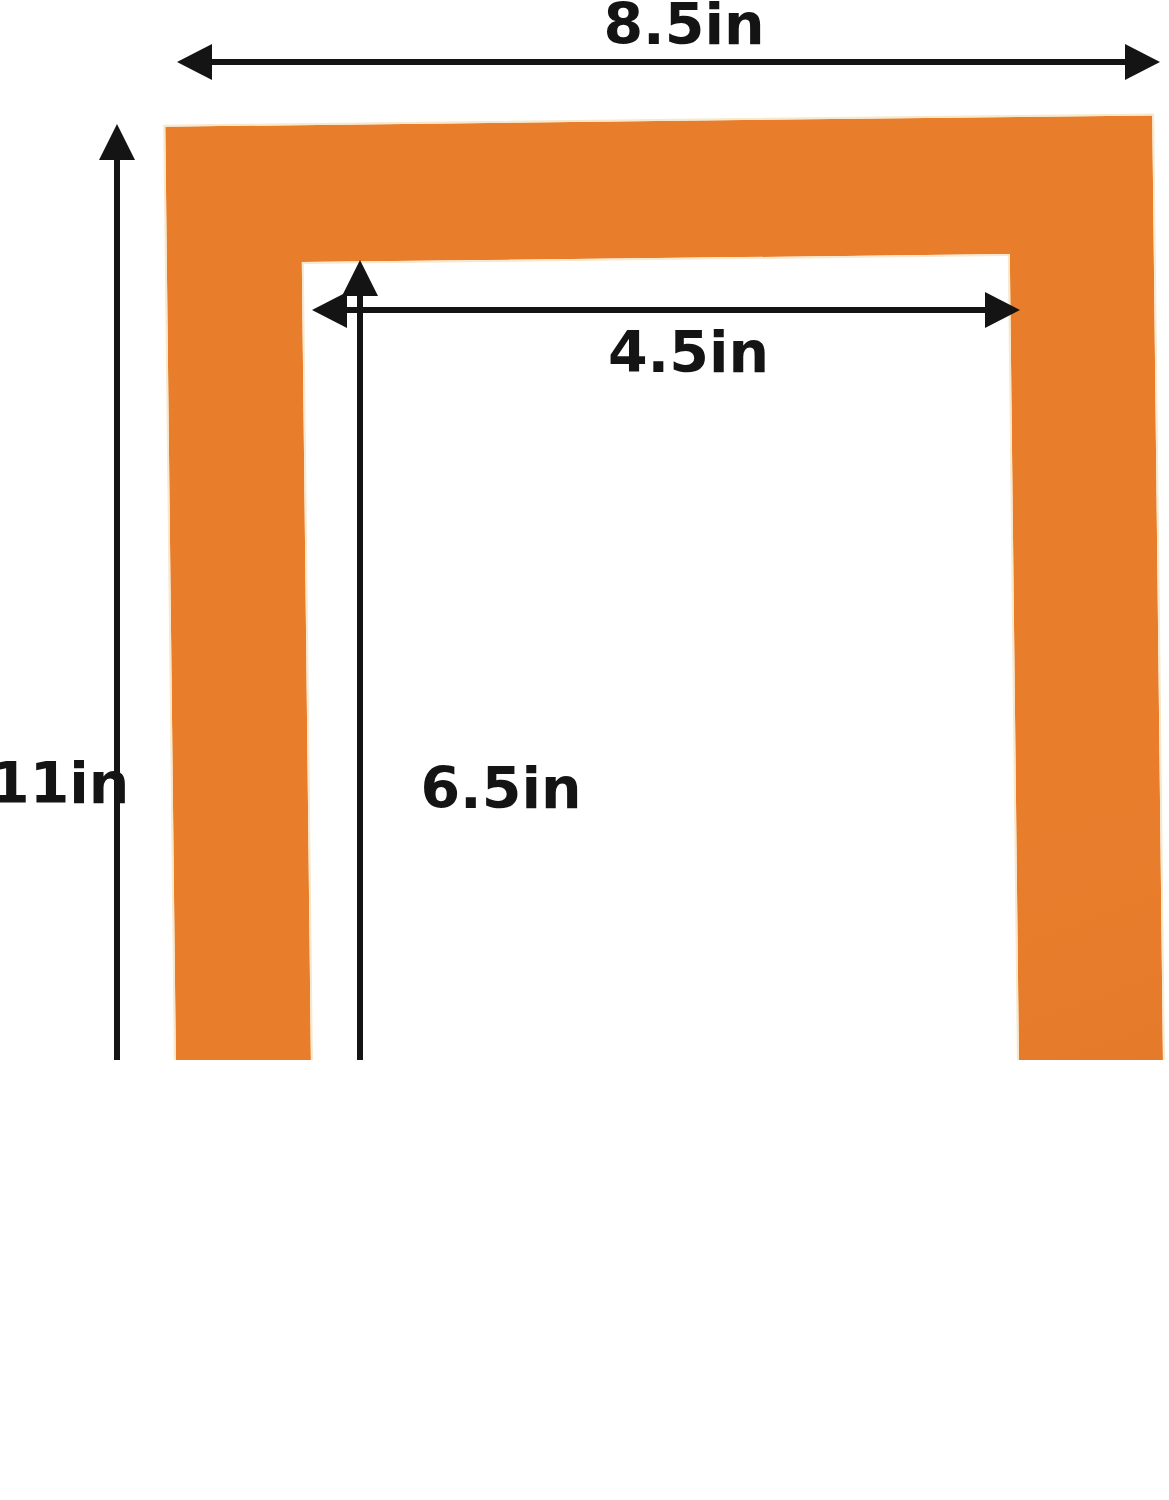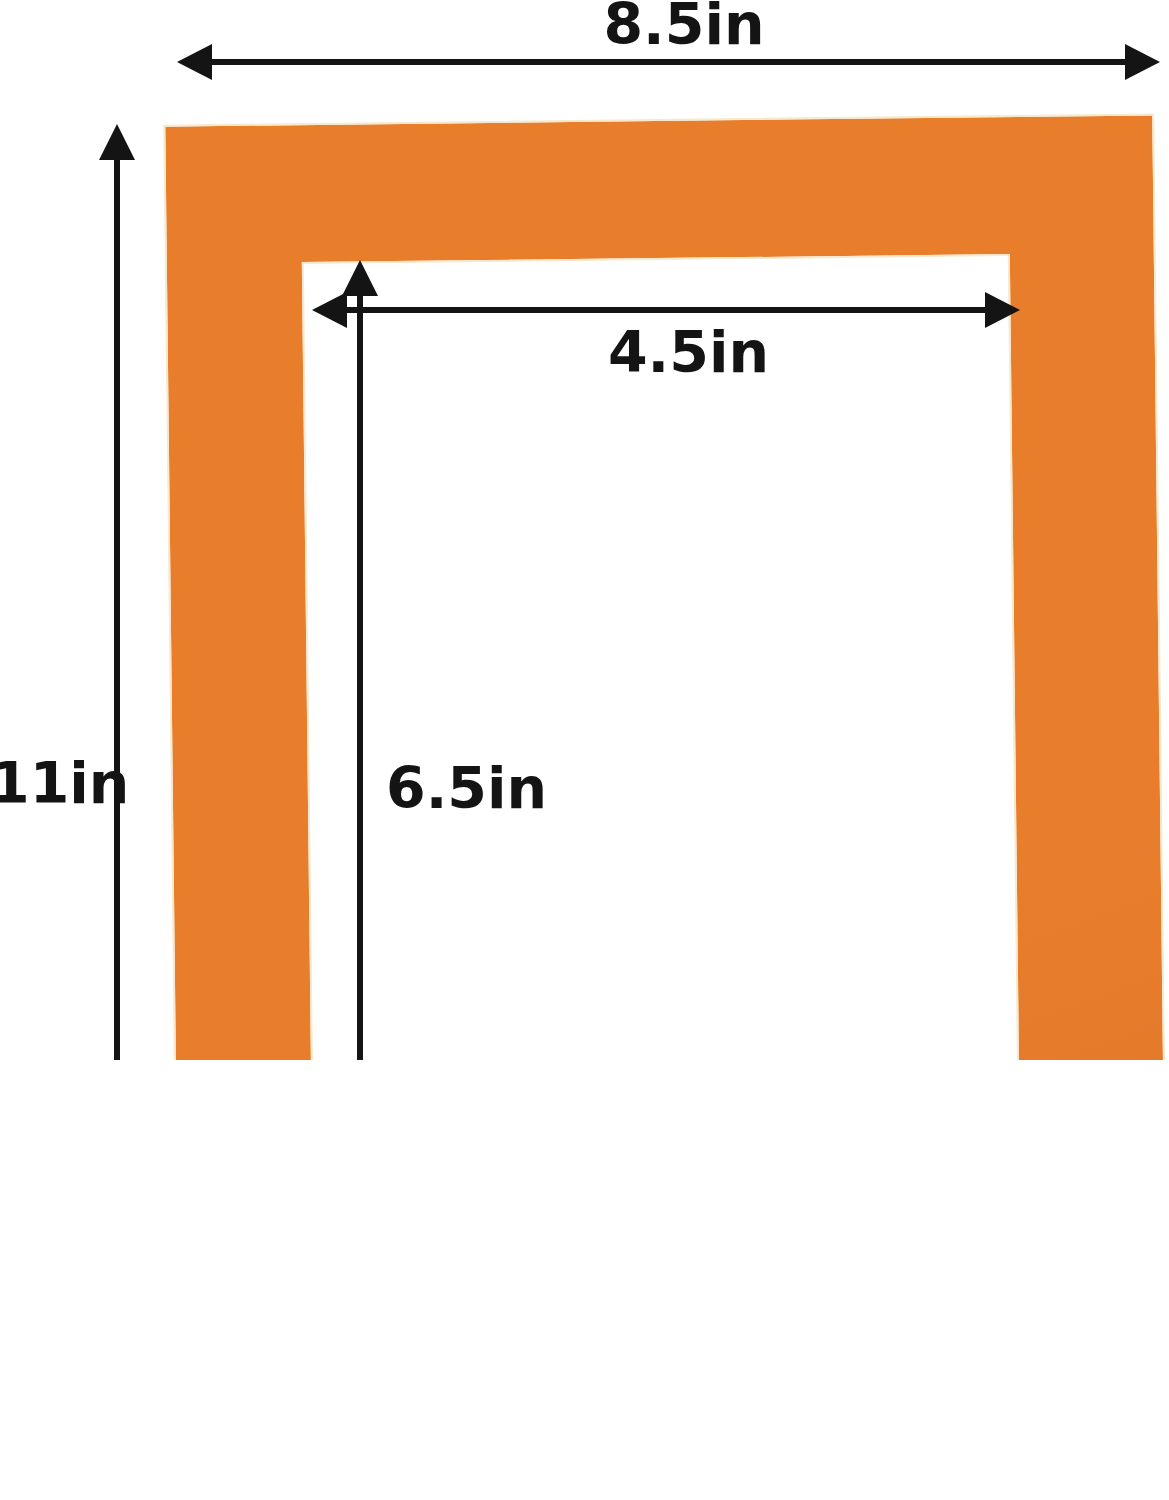--- a/index.html
+++ b/index.html
@@ -48,21 +48,21 @@
     color:var(--ink);
     font-weight:bold;
     font-size:57px;
     line-height:1.1;
     letter-spacing:0px;
     white-space:nowrap;
   }
   .label-outer-width{left:534px;top:-7px;width:300px;text-align:center;}
   .label-outer-height{left:-10px;top:752px;width:120px;text-align:center;}
   .label-inner-width{left:556px;top:321px;width:265px;text-align:center;}
-  .label-inner-height{left:386px;top:757px;width:230px;text-align:left;}
+  .label-inner-height{left:386px;top:757px;width:230px;text-align:center;}
 </style>
 </head>
 <body>
 
 <div class="canvas">
 
   <div class="mat-frame">
     <div class="mat-window"></div>
   </div>
 

